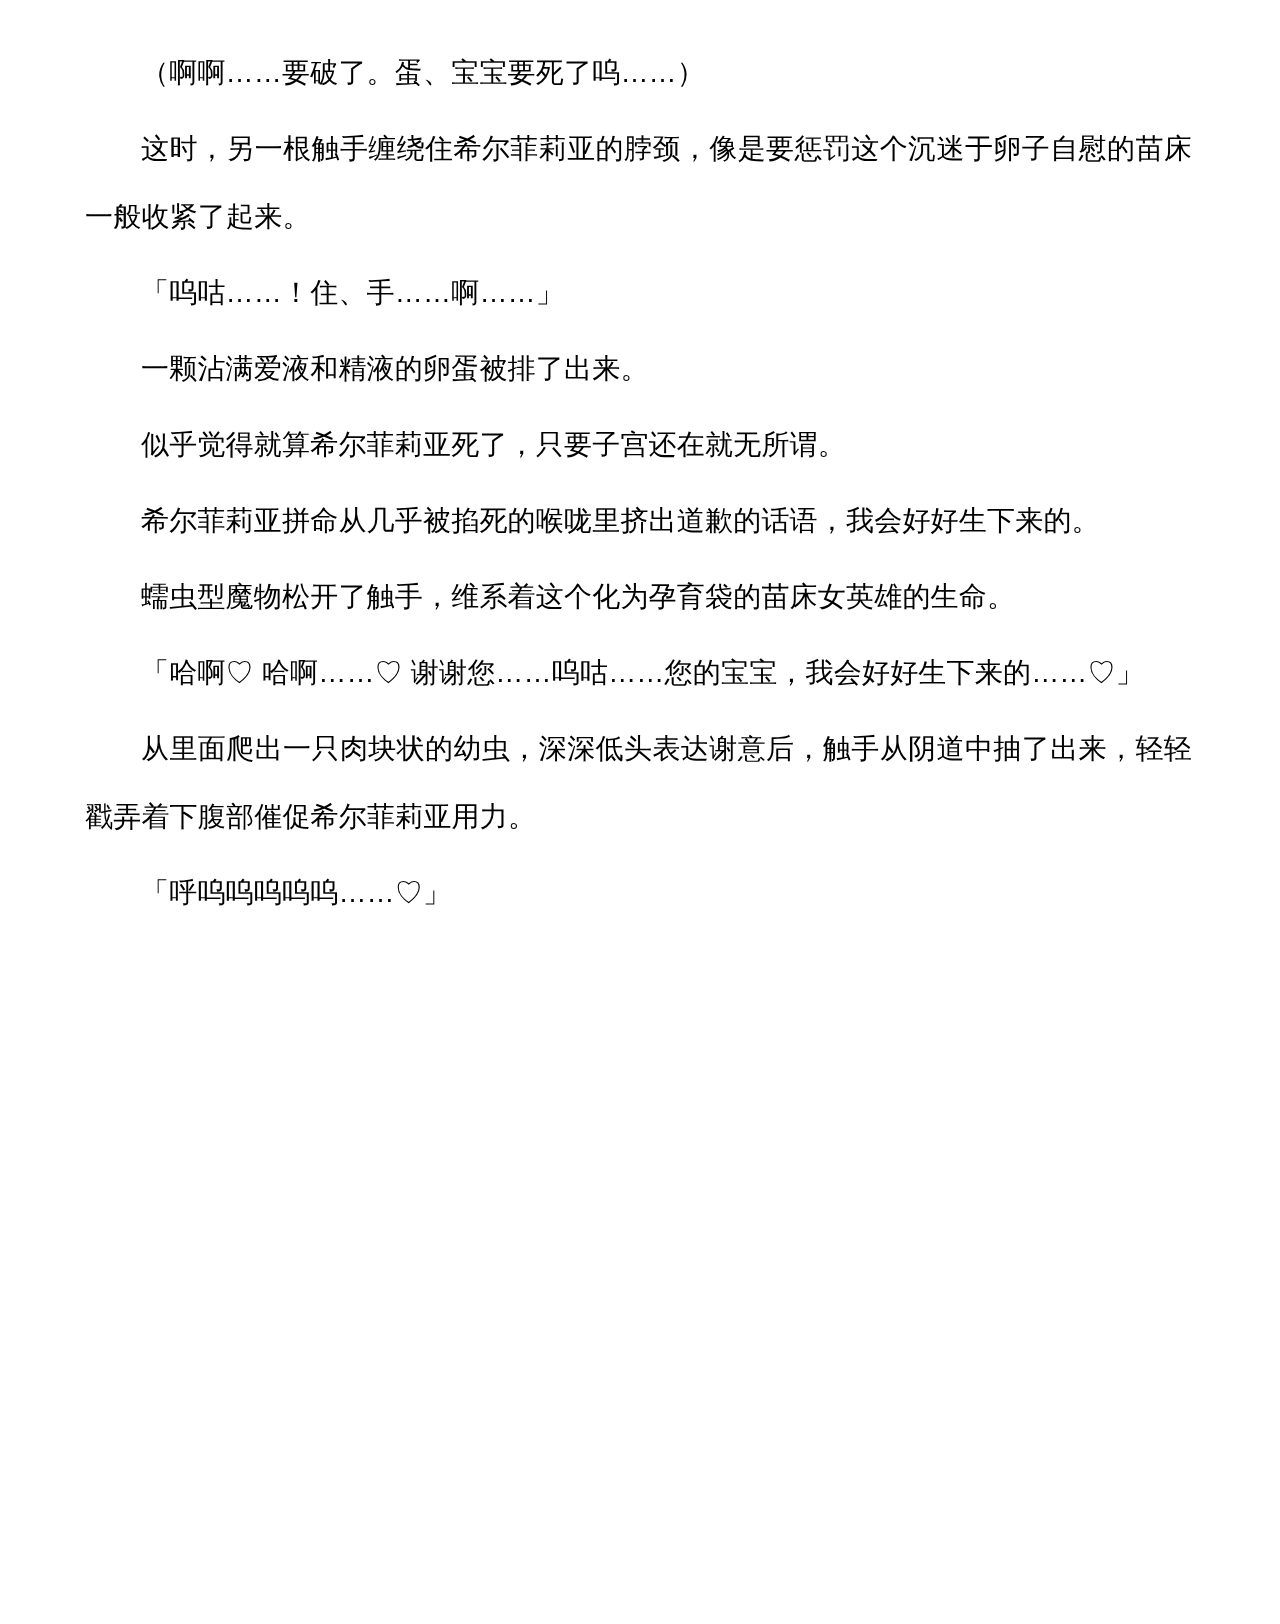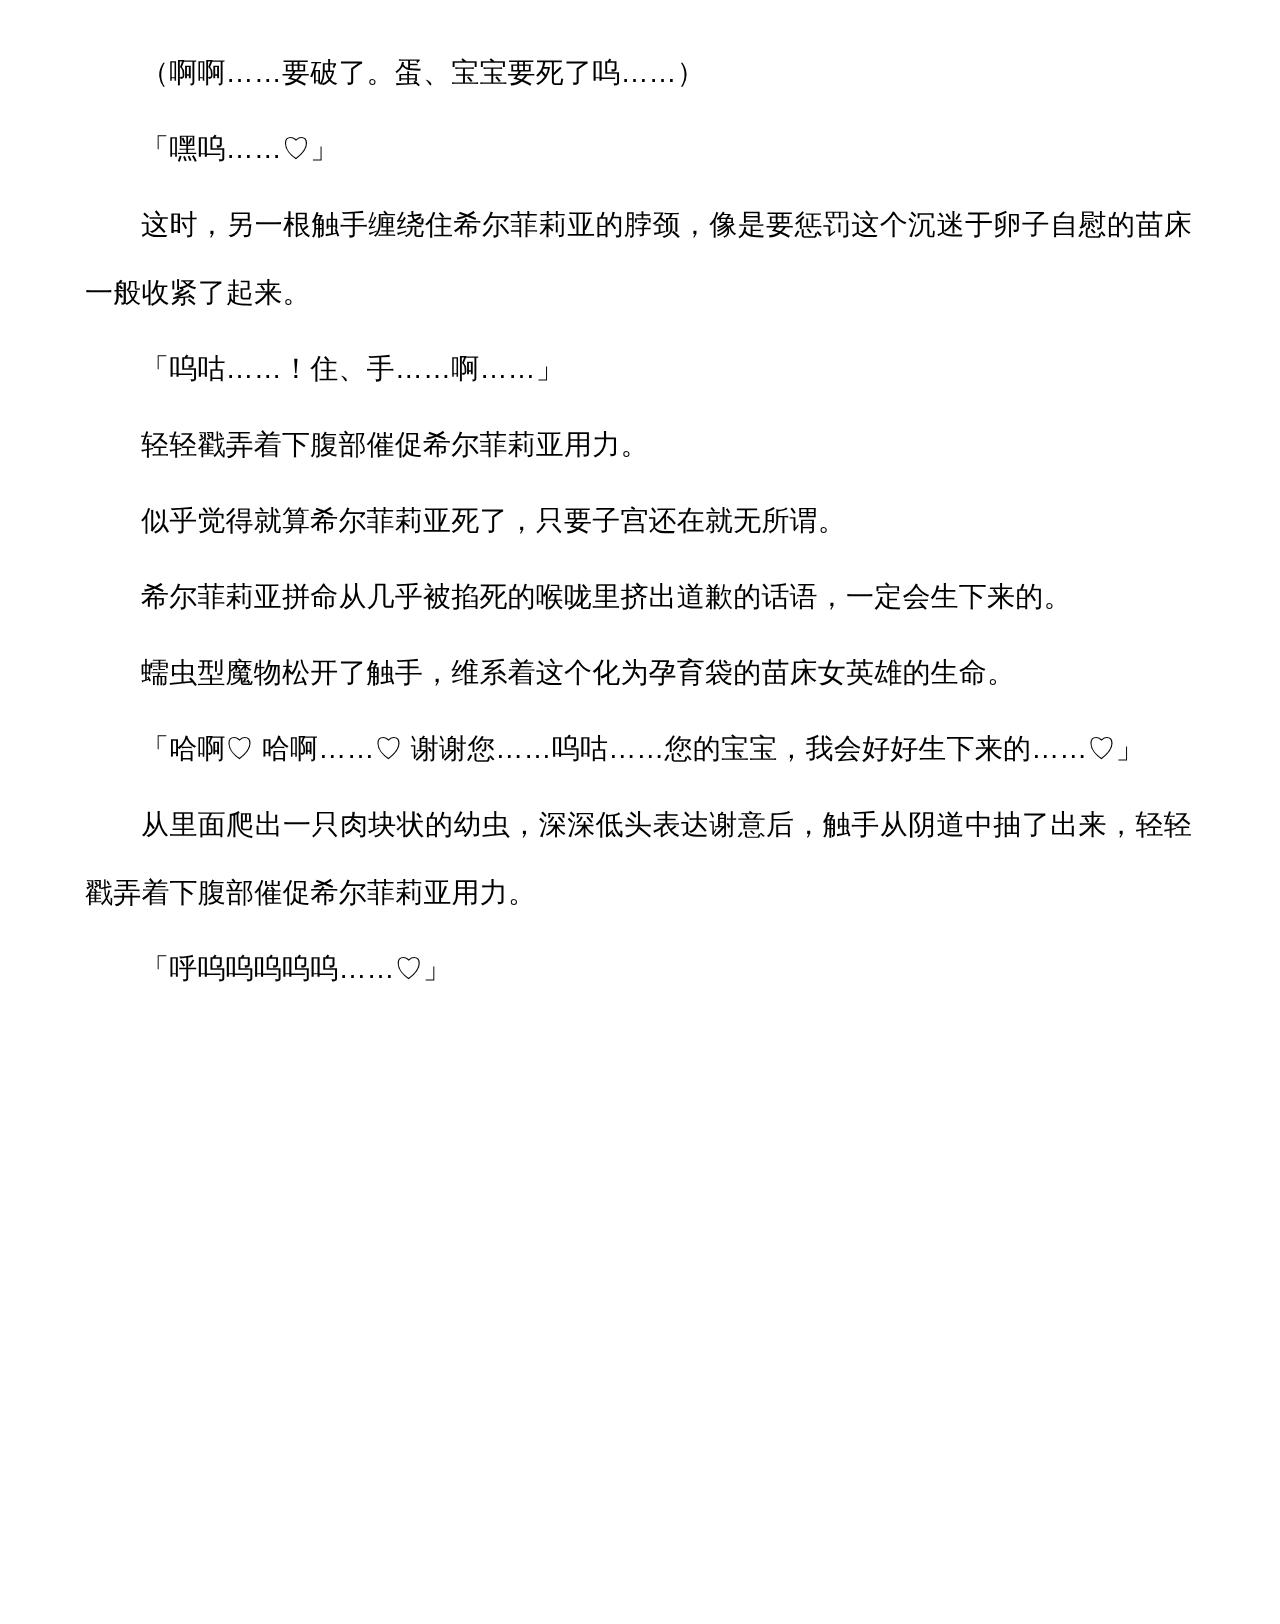--- a/index.html
+++ b/index.html
@@ -34,24 +34,23 @@
     letter-spacing: 0.2px;
     word-break: break-all;
   }
 </style>
 </head>
 <body>
 
 <main class="page">
   <article class="text-body">
     <p class="para">（啊啊……要破了。蛋、宝宝要死了呜……）</p>
-    <p class="para">「嘿呜……♡」</p>
     <p class="para">这时，另一根触手缠绕住希尔菲莉亚的脖颈，像是要惩罚这个沉迷于卵子自慰的苗床一般收紧了起来。</p>
     <p class="para">「呜咕……！住、手……啊……」</p>
-    <p class="para">轻轻戳弄着下腹部催促希尔菲莉亚用力。</p>
+    <p class="para">一颗沾满爱液和精液的卵蛋被排了出来。</p>
     <p class="para">似乎觉得就算希尔菲莉亚死了，只要子宫还在就无所谓。</p>
-    <p class="para">希尔菲莉亚拼命从几乎被掐死的喉咙里挤出道歉的话语，一定会生下来的。</p>
+    <p class="para">希尔菲莉亚拼命从几乎被掐死的喉咙里挤出道歉的话语，我会好好生下来的。</p>
     <p class="para">蠕虫型魔物松开了触手，维系着这个化为孕育袋的苗床女英雄的生命。</p>
     <p class="para">「哈啊♡ 哈啊……♡ 谢谢您……呜咕……您的宝宝，我会好好生下来的……♡」</p>
     <p class="para">从里面爬出一只肉块状的幼虫，深深低头表达谢意后，触手从阴道中抽了出来，轻轻戳弄着下腹部催促希尔菲莉亚用力。</p>
     <p class="para">「呼呜呜呜呜呜……♡」</p>
   </article>
 </main>
 
 </body></html>

